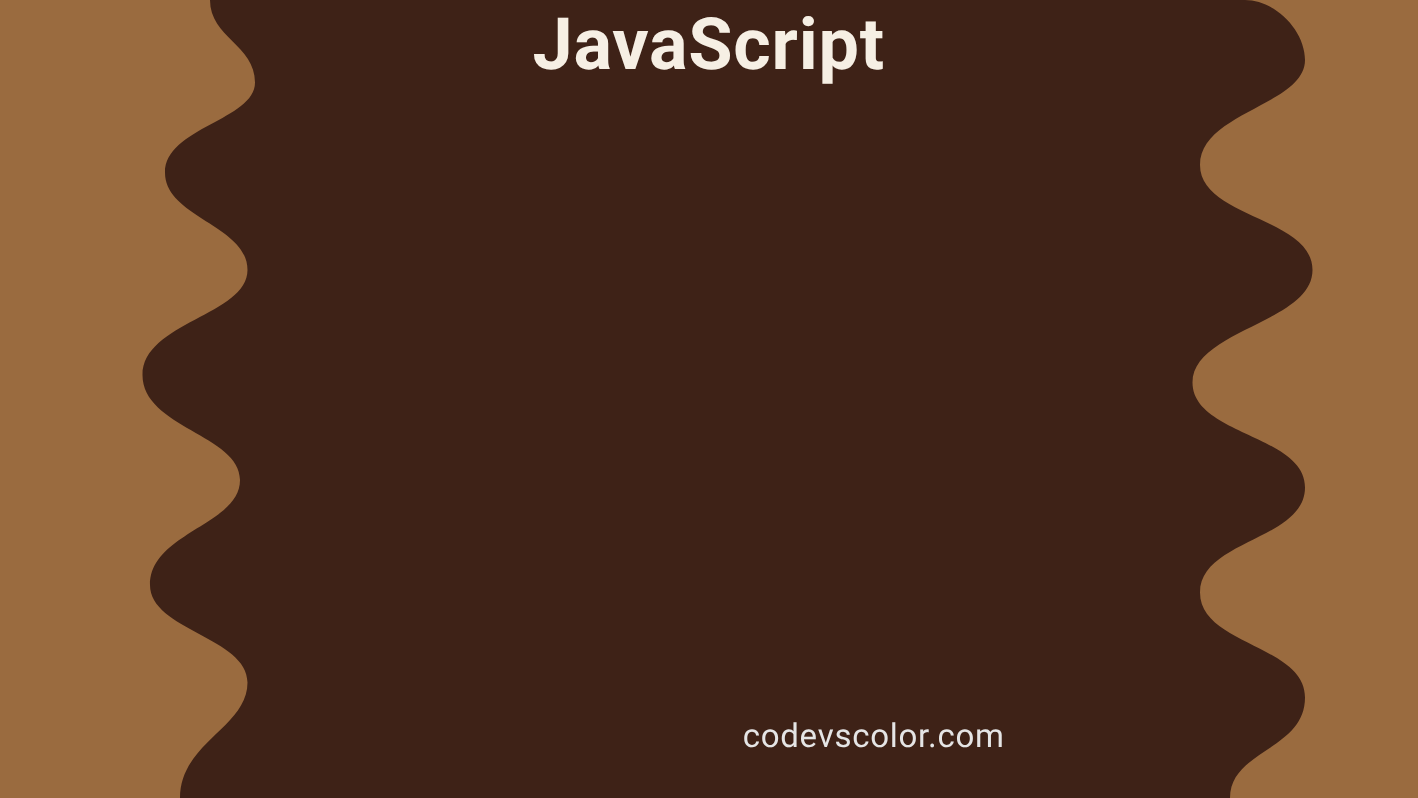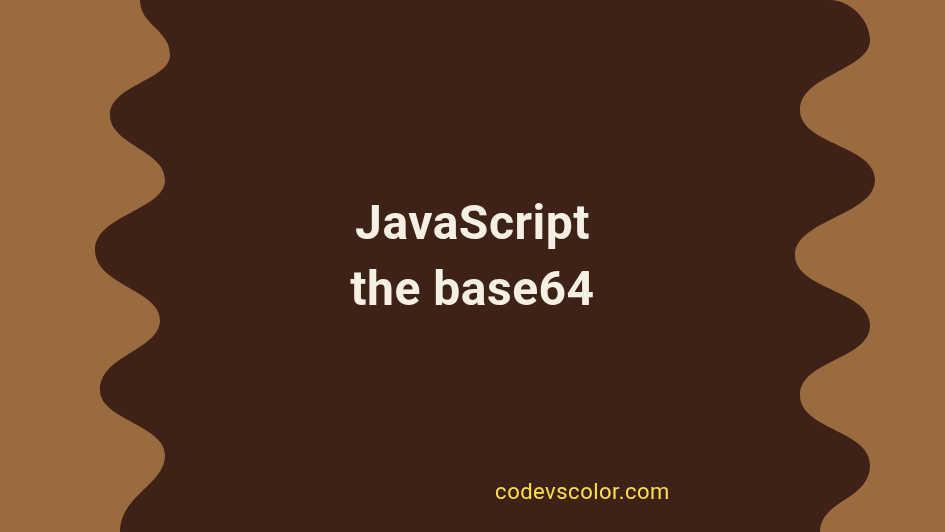--- a/index.html
+++ b/index.html
@@ -18,39 +18,38 @@
   }
   .title-wrap {
     position: absolute;
     top: 0;
     left: 0;
     width: 945px;
     height: 532px;
     display: flex;
     flex-direction: column;
     align-items: center;
-    justify-content: center;
     gap: 6px;
     padding-bottom: 20px;
     border-radius: 19px;
   }
   .title-line {
     color: #F6EFE4;
     font-weight: 700;
     font-size: 48px;
     line-height: 1.25;
     text-align: center;
     letter-spacing: 0.5px;
   }
   .site {
     position: absolute;
     bottom: 28px;
     width: 945px;
     text-align: center;
-    color: #fde047;
+    color: #e5e5e5;
     font-size: 22px;
     letter-spacing: 0.5px;
     padding-left: 220px;
   }
 </style>
 </head>
 <body>
 
 <svg class="blob" viewBox="0 0 945 532" preserveAspectRatio="none">
   <path fill="#3E2217" d="
@@ -70,16 +69,15 @@
     C870,290 795,290 795,255
     C795,220 875,215 875,180
     C875,145 800,145 800,110
     C800,75 870,70 870,40
     C870,20 850,0 830,0
     Z"></path>
 </svg>
 
 <div class="title-wrap">
   <div class="title-line">JavaScript</div>
-  <div class="title-line">the base64</div>
 </div>
 
 <div class="site">codevscolor.com</div>
 
 </body></html>

